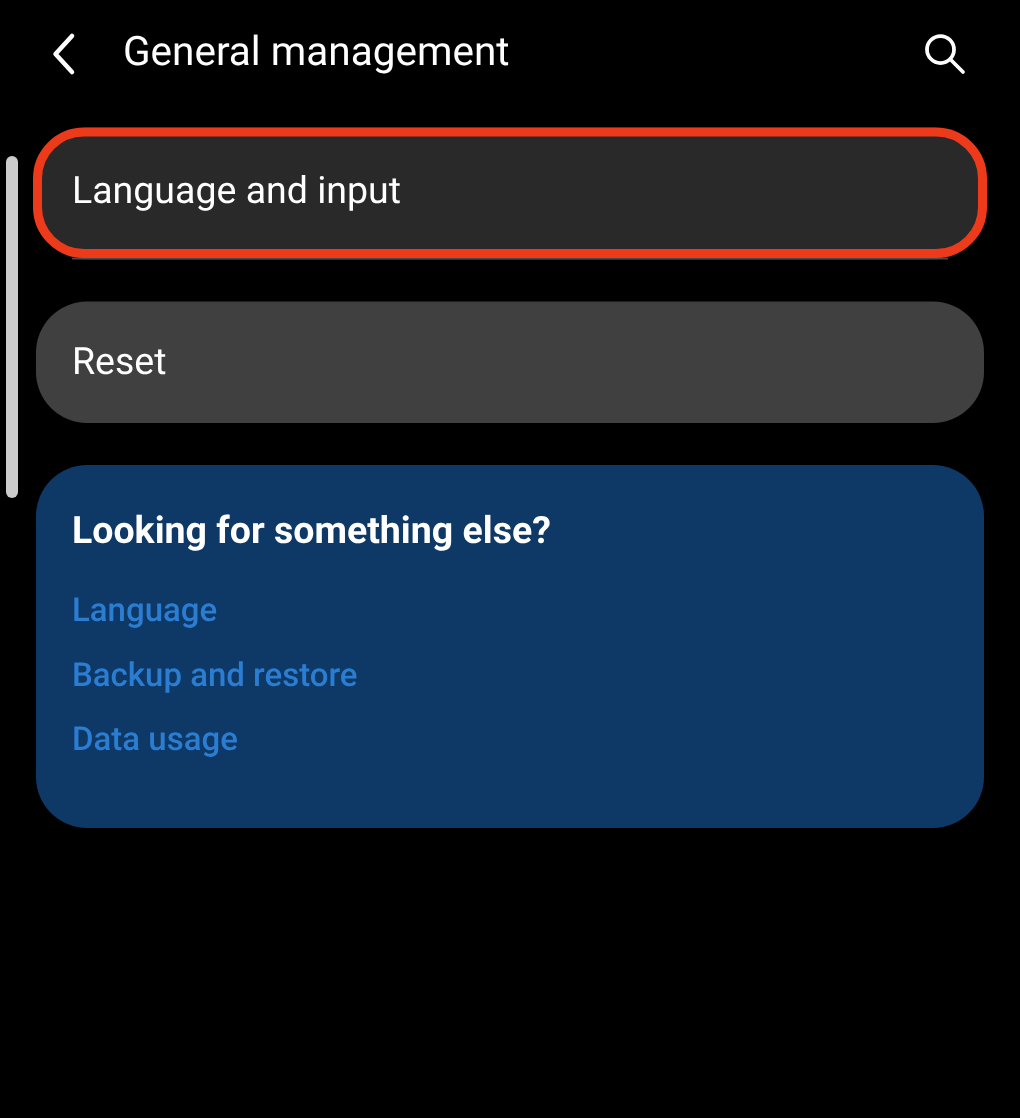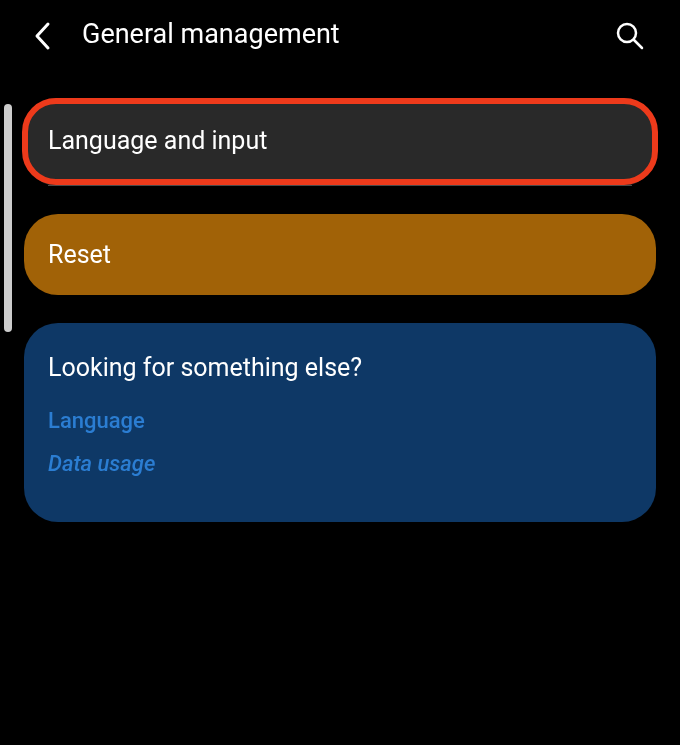--- a/index.html
+++ b/index.html
@@ -47,21 +47,21 @@
     .scroll-indicator {
       position: absolute;
       left: 4px;
       top: 104px;
       width: 8px;
       height: 228px;
       background: #cccccc;
       border-radius: 4px;
     }
     .card-group {
-      margin: 28px 24px 0 24px;
+      margin: 15px 24px 0 24px;
       background: #292929;
       border-radius: 34px;
       overflow: visible;
     }
     .list-item {
       padding: 26px 24px;
       color: #ffffff;
       font-size: 25px;
       font-weight: 400;
       cursor: pointer;
@@ -75,45 +75,44 @@
     }
     .divider-container {
       padding: 0 24px;
     }
     .divider {
       height: 1px;
       background: #4a4a4a;
     }
     .card-single {
       margin: 28px 24px 0 24px;
-      background: #a16207;
+      background: #404040;
       border-radius: 34px;
     }
     .suggestion-card {
       margin: 28px 24px 0 24px;
       background: #0e3866;
       border-radius: 34px;
       padding: 30px 24px 30px 24px;
     }
     .suggestion-title {
       color: #ffffff;
       font-size: 25px;
-      font-weight: 400;
+      font-weight: 700;
       margin-bottom: 26px;
     }
     .suggestion-link {
       color: #2b7dd2;
       font-size: 22px;
       font-weight: 500;
       margin-bottom: 18px;
       cursor: pointer;
     }
     .suggestion-link:last-child {
       margin-bottom: 16px;
-      font-style: italic;
     }
   </style>
 </head>
 <body>
 
 <div class="header">
   <div class="back-btn">
     <svg width="18" height="30" viewBox="0 0 18 30" fill="none">
       <path d="M15 3 L4 15 L15 27" stroke="#ffffff" stroke-width="3" stroke-linecap="round" stroke-linejoin="round"></path>
     </svg>
@@ -136,14 +135,15 @@
   </div>
 </div>
 
 <div class="card-single">
   <div class="list-item">Reset</div>
 </div>
 
 <div class="suggestion-card">
   <div class="suggestion-title">Looking for something else?</div>
   <div class="suggestion-link">Language</div>
+  <div class="suggestion-link">Backup and restore</div>
   <div class="suggestion-link">Data usage</div>
 </div>
 
 </body></html>

